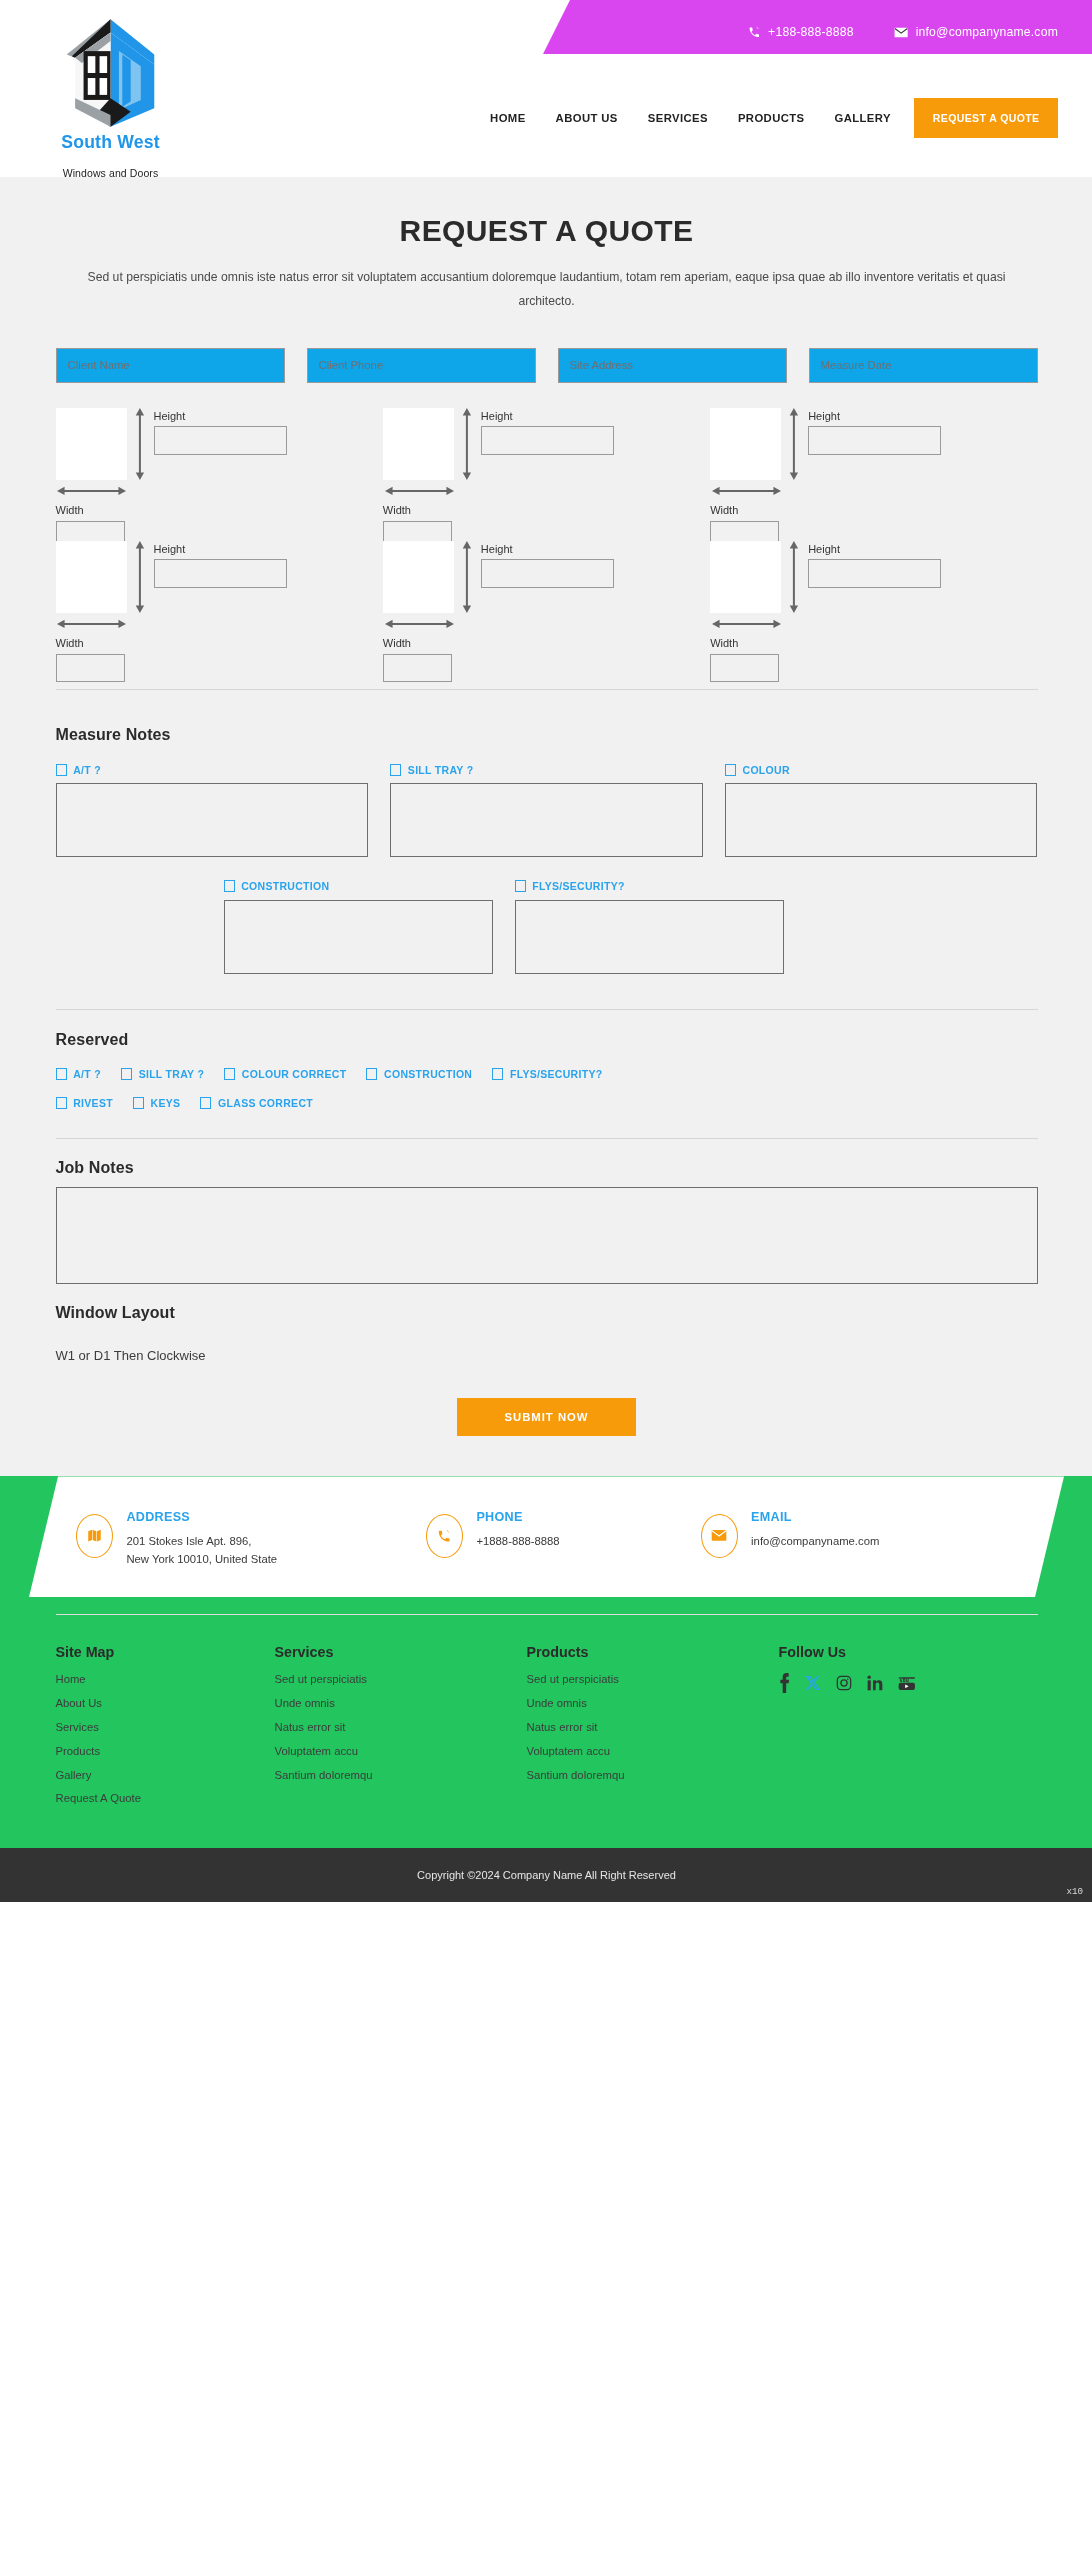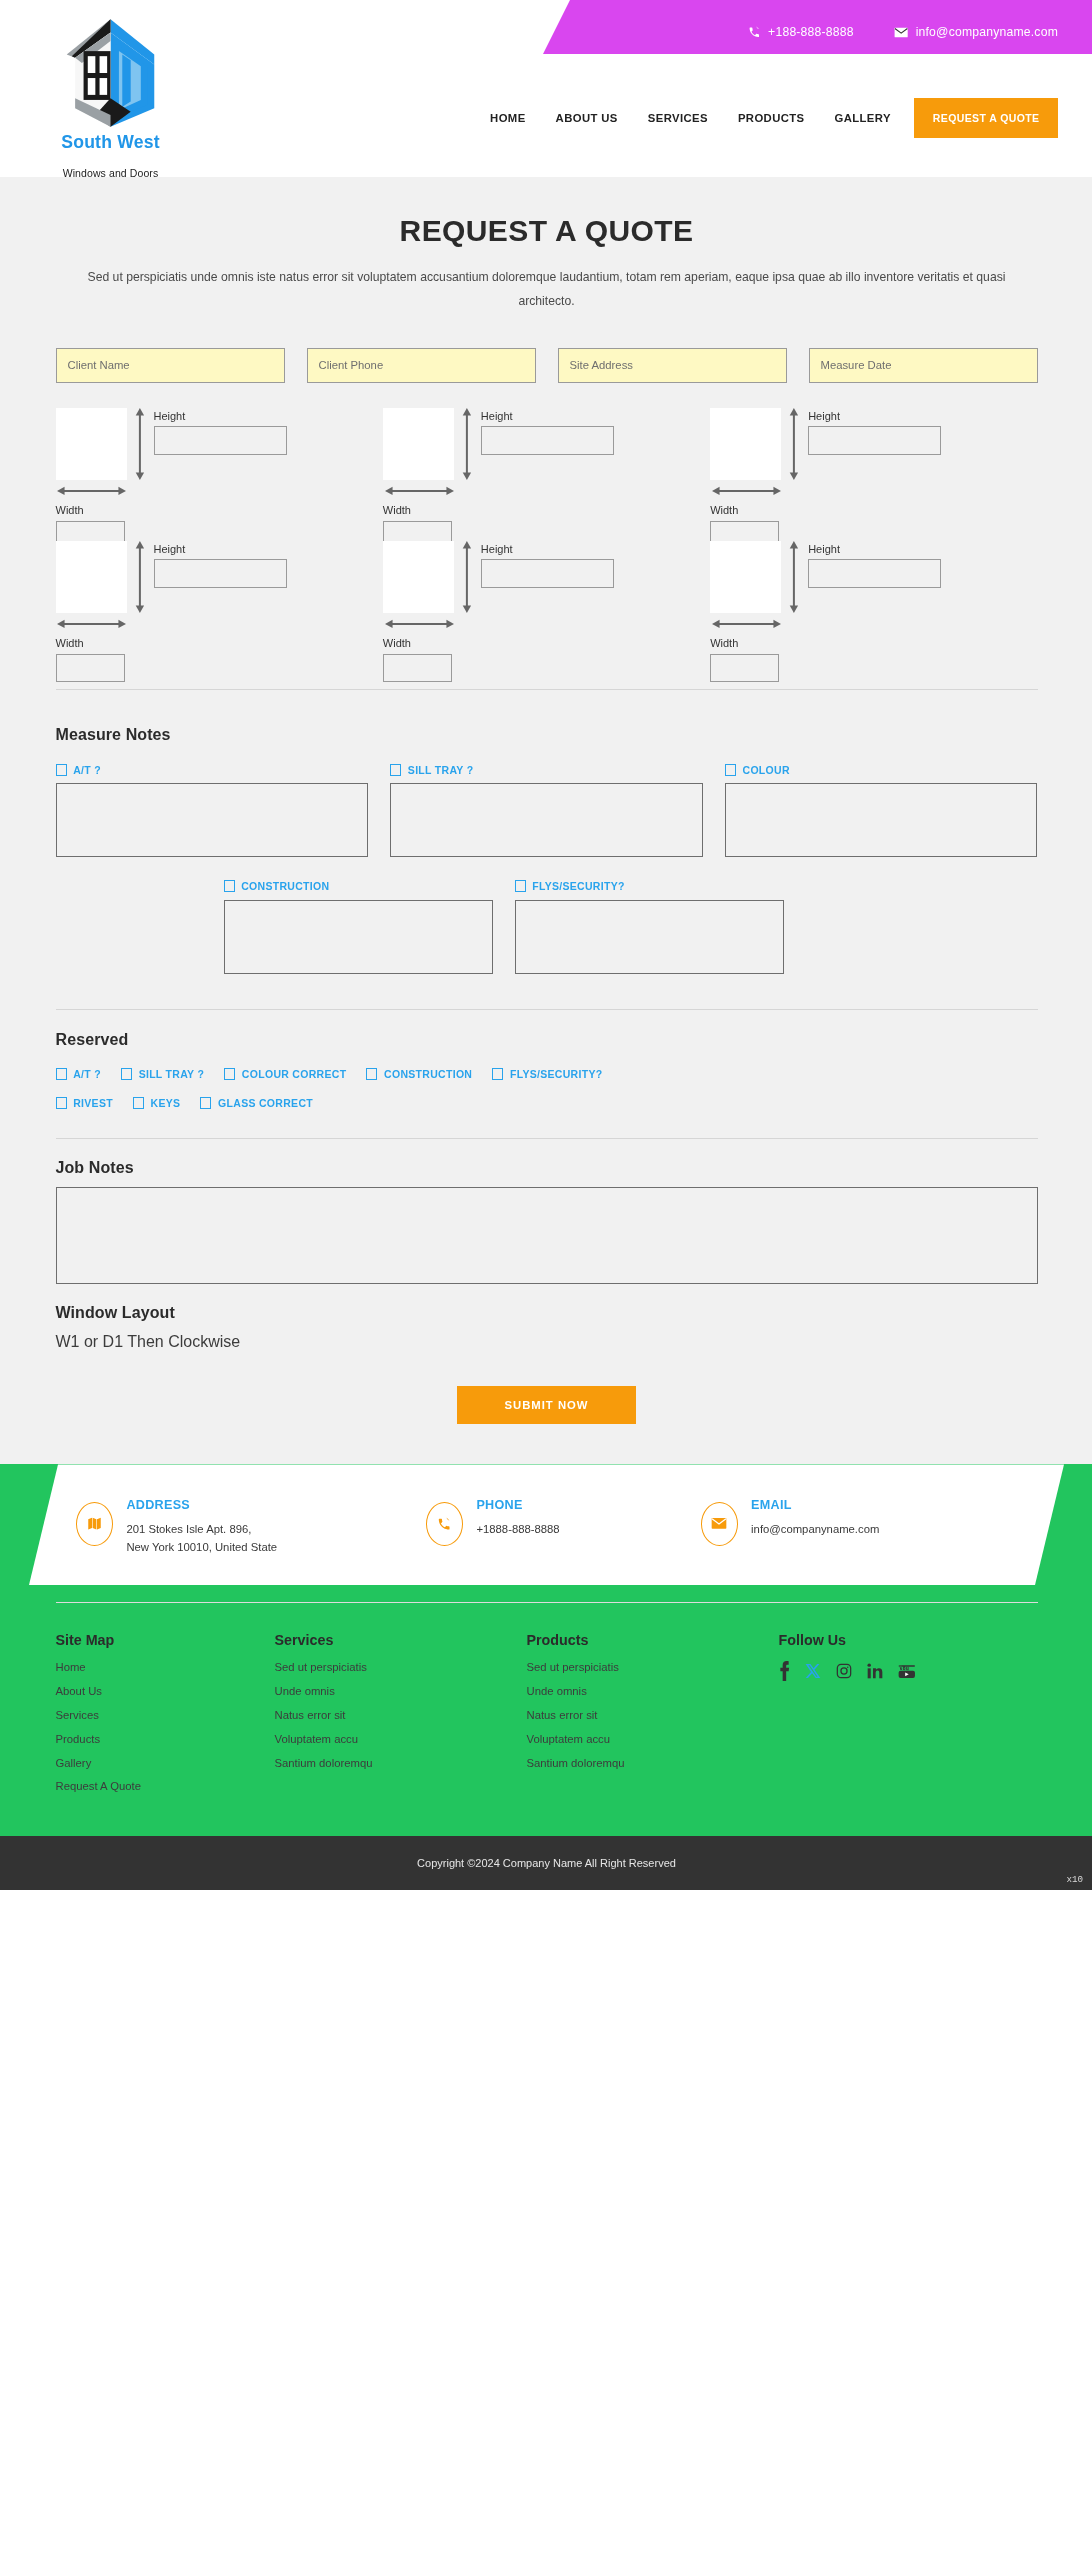--- a/index.html
+++ b/index.html
@@ -51,21 +51,21 @@
   }
   .hero p {
     margin-top: 17px; font-size: 12.2px; color: #4a4a4a; line-height: 2.0;
     max-width: 941px; margin-left: auto; margin-right: auto;
   }
 
   
   .field-row { display: flex; gap: 22px; margin-top: 34px; }
   .field-row .tf { flex: 1; }
   .tf input {
-    width: 100%; height: 35px; background: #fef9c3;
+    width: 100%; height: 35px; background: #0ea5e9;
     border: 0.8px solid #9a9a9a; padding: 0 11px;
     font-family: "Liberation Sans", sans-serif; font-size: 11.3px; color: #333;
   }
   .tf input::placeholder { color: #6f6f6f; }
 
   
   .measure-grid { display: grid; grid-template-columns: repeat(3, 1fr); row-gap: 0px; margin-top: 25px; }
   .mcell { position: relative; height: 133px; }
   .mcell .swatch {
     position: absolute; left: 0; top: 0; width: 71px; height: 72px; background: #ffffff;
@@ -119,21 +119,21 @@
   .checklist-row + .checklist-row { margin-top: 17px; }
 
   
   .jobnotes textarea {
     width: 100%; height: 97px; margin-top: 10px; background: #f1f1f1;
     border: 0.8px solid #6e6e6e; resize: none;
     font-family: "Liberation Sans", sans-serif; font-size: 11px;
   }
 
   .window-layout { margin-top: 17px; }
-  .window-layout .sub { margin-top: 11px; font-size: 16px; color: #3c3c3c; }
+  .window-layout .sub { margin-top: 26px; font-size: 13px; color: #3c3c3c; }
 
   .submit-wrap { text-align: center; margin-top: 35px; padding-bottom: 40px; }
   .submit-btn {
     background: #f79b0b; color: #fff; border: 0; padding: 13.4px 47px;
     font-family: "Liberation Sans", sans-serif;
     font-size: 11.3px; font-weight: 700; letter-spacing: 1px; cursor: pointer;
     text-transform: uppercase;
   }
 
   

